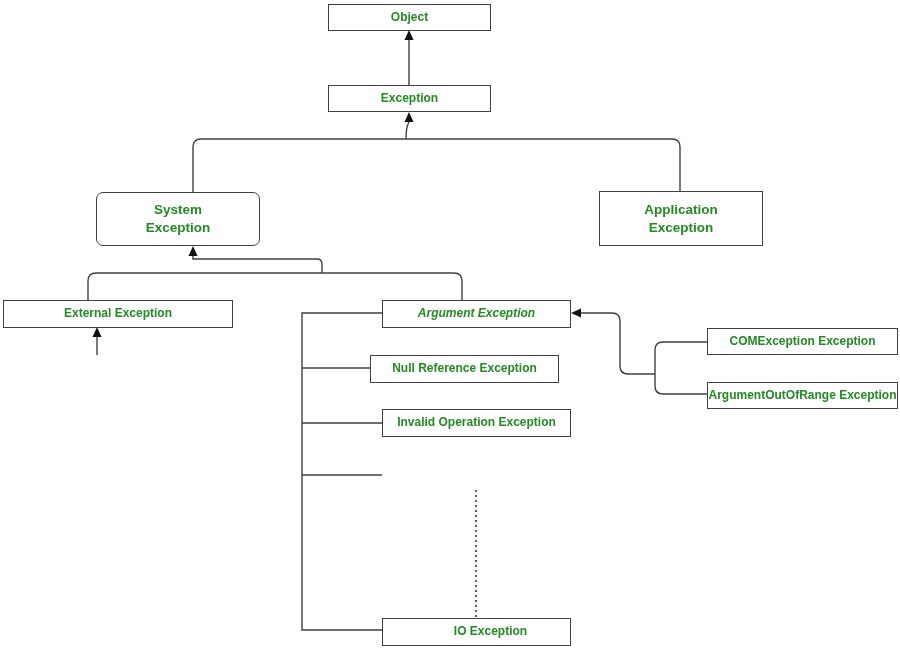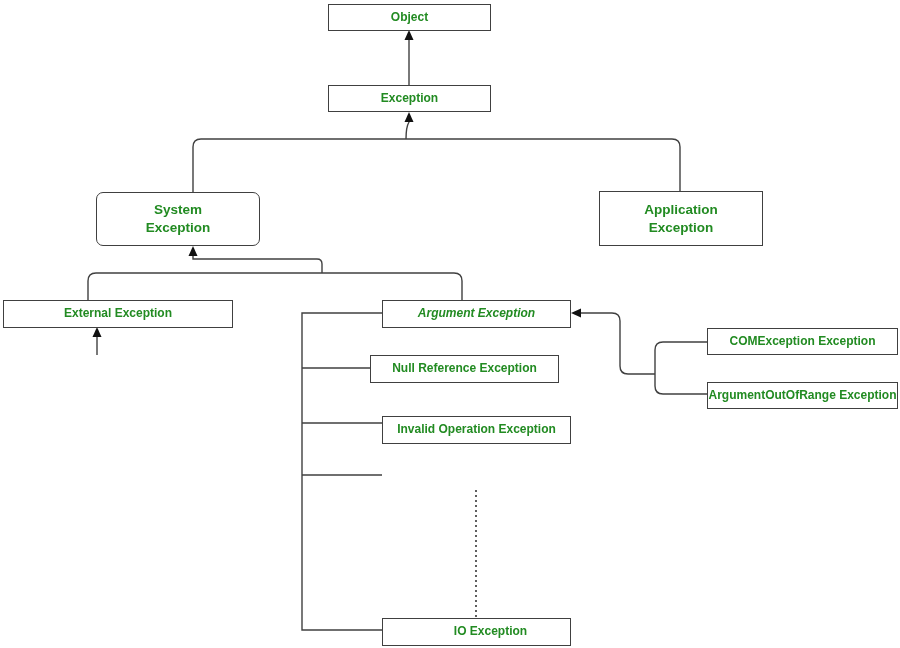--- a/index.html
+++ b/index.html
@@ -41,21 +41,21 @@
   .node.sm { font-size: 12px; }
 
   #n-object      { left: 328px; top: 4px;   width: 163px; height: 27px; }
   #n-exception   { left: 328px; top: 85px;  width: 163px; height: 27px; }
   #n-system      { left: 96px; top: 192px; width: 164px; height: 54px; border-radius: 7px; }
   #n-application { left: 599px; top: 191px; width: 164px; height: 55px; }
   #n-external    { left: 3px;   top: 300px; width: 230px; height: 28px; }
   #n-com         { left: 3px;   top: 355px; width: 190px; height: 28px; }
   #n-argument    { left: 382px; top: 300px; width: 189px; height: 28px; font-style: italic; }
   #n-nullref     { left: 370px; top: 355px; width: 189px; height: 28px; }
-  #n-invalidop   { left: 382px; top: 409px; width: 189px; height: 28px; margin-top: 7px; }
+  #n-invalidop   { left: 382px; top: 409px; width: 189px; height: 28px; }
   #n-accessviol  { left: 382px; top: 463px; width: 189px; height: 28px; }
   #n-io          { left: 382px; top: 618px; width: 189px; height: 28px; padding-left: 28px; }
   #n-argnull     { left: 707px; top: 328px; width: 191px; height: 27px; }
   #n-argrange    { left: 707px; top: 382px; width: 191px; height: 27px; }
 </style>
 </head>
 <body>
 
 <div class="canvas">
 

